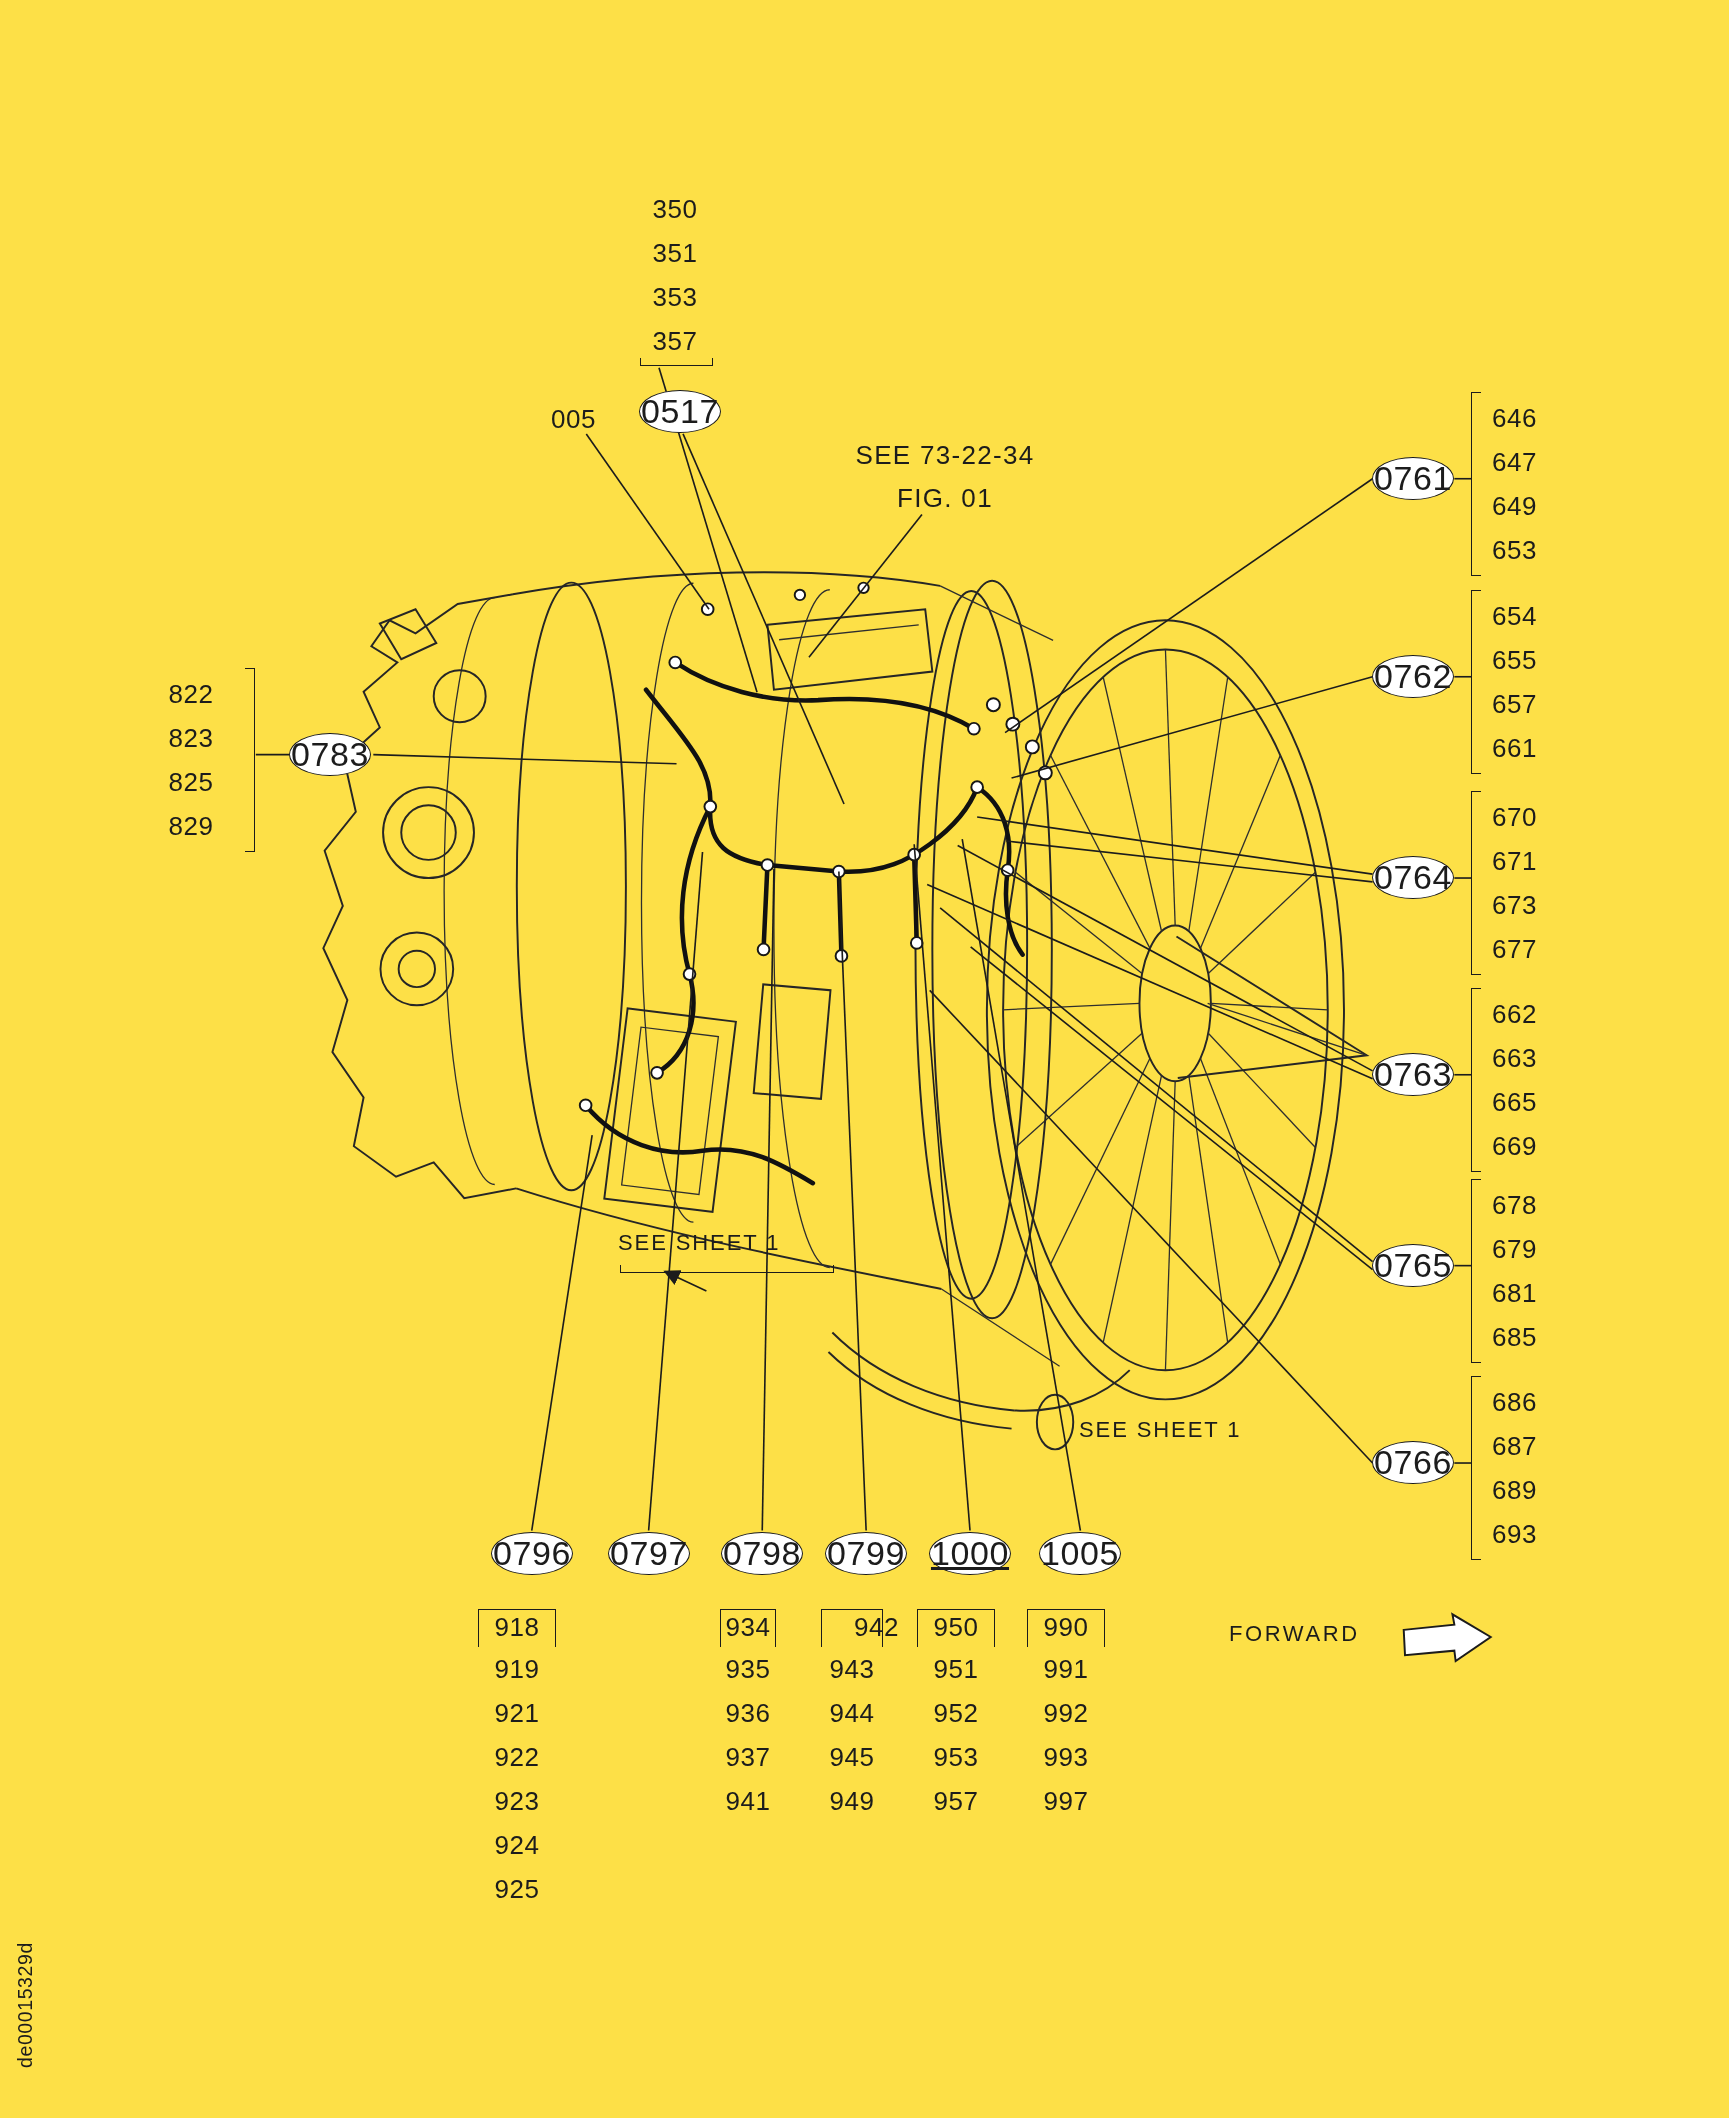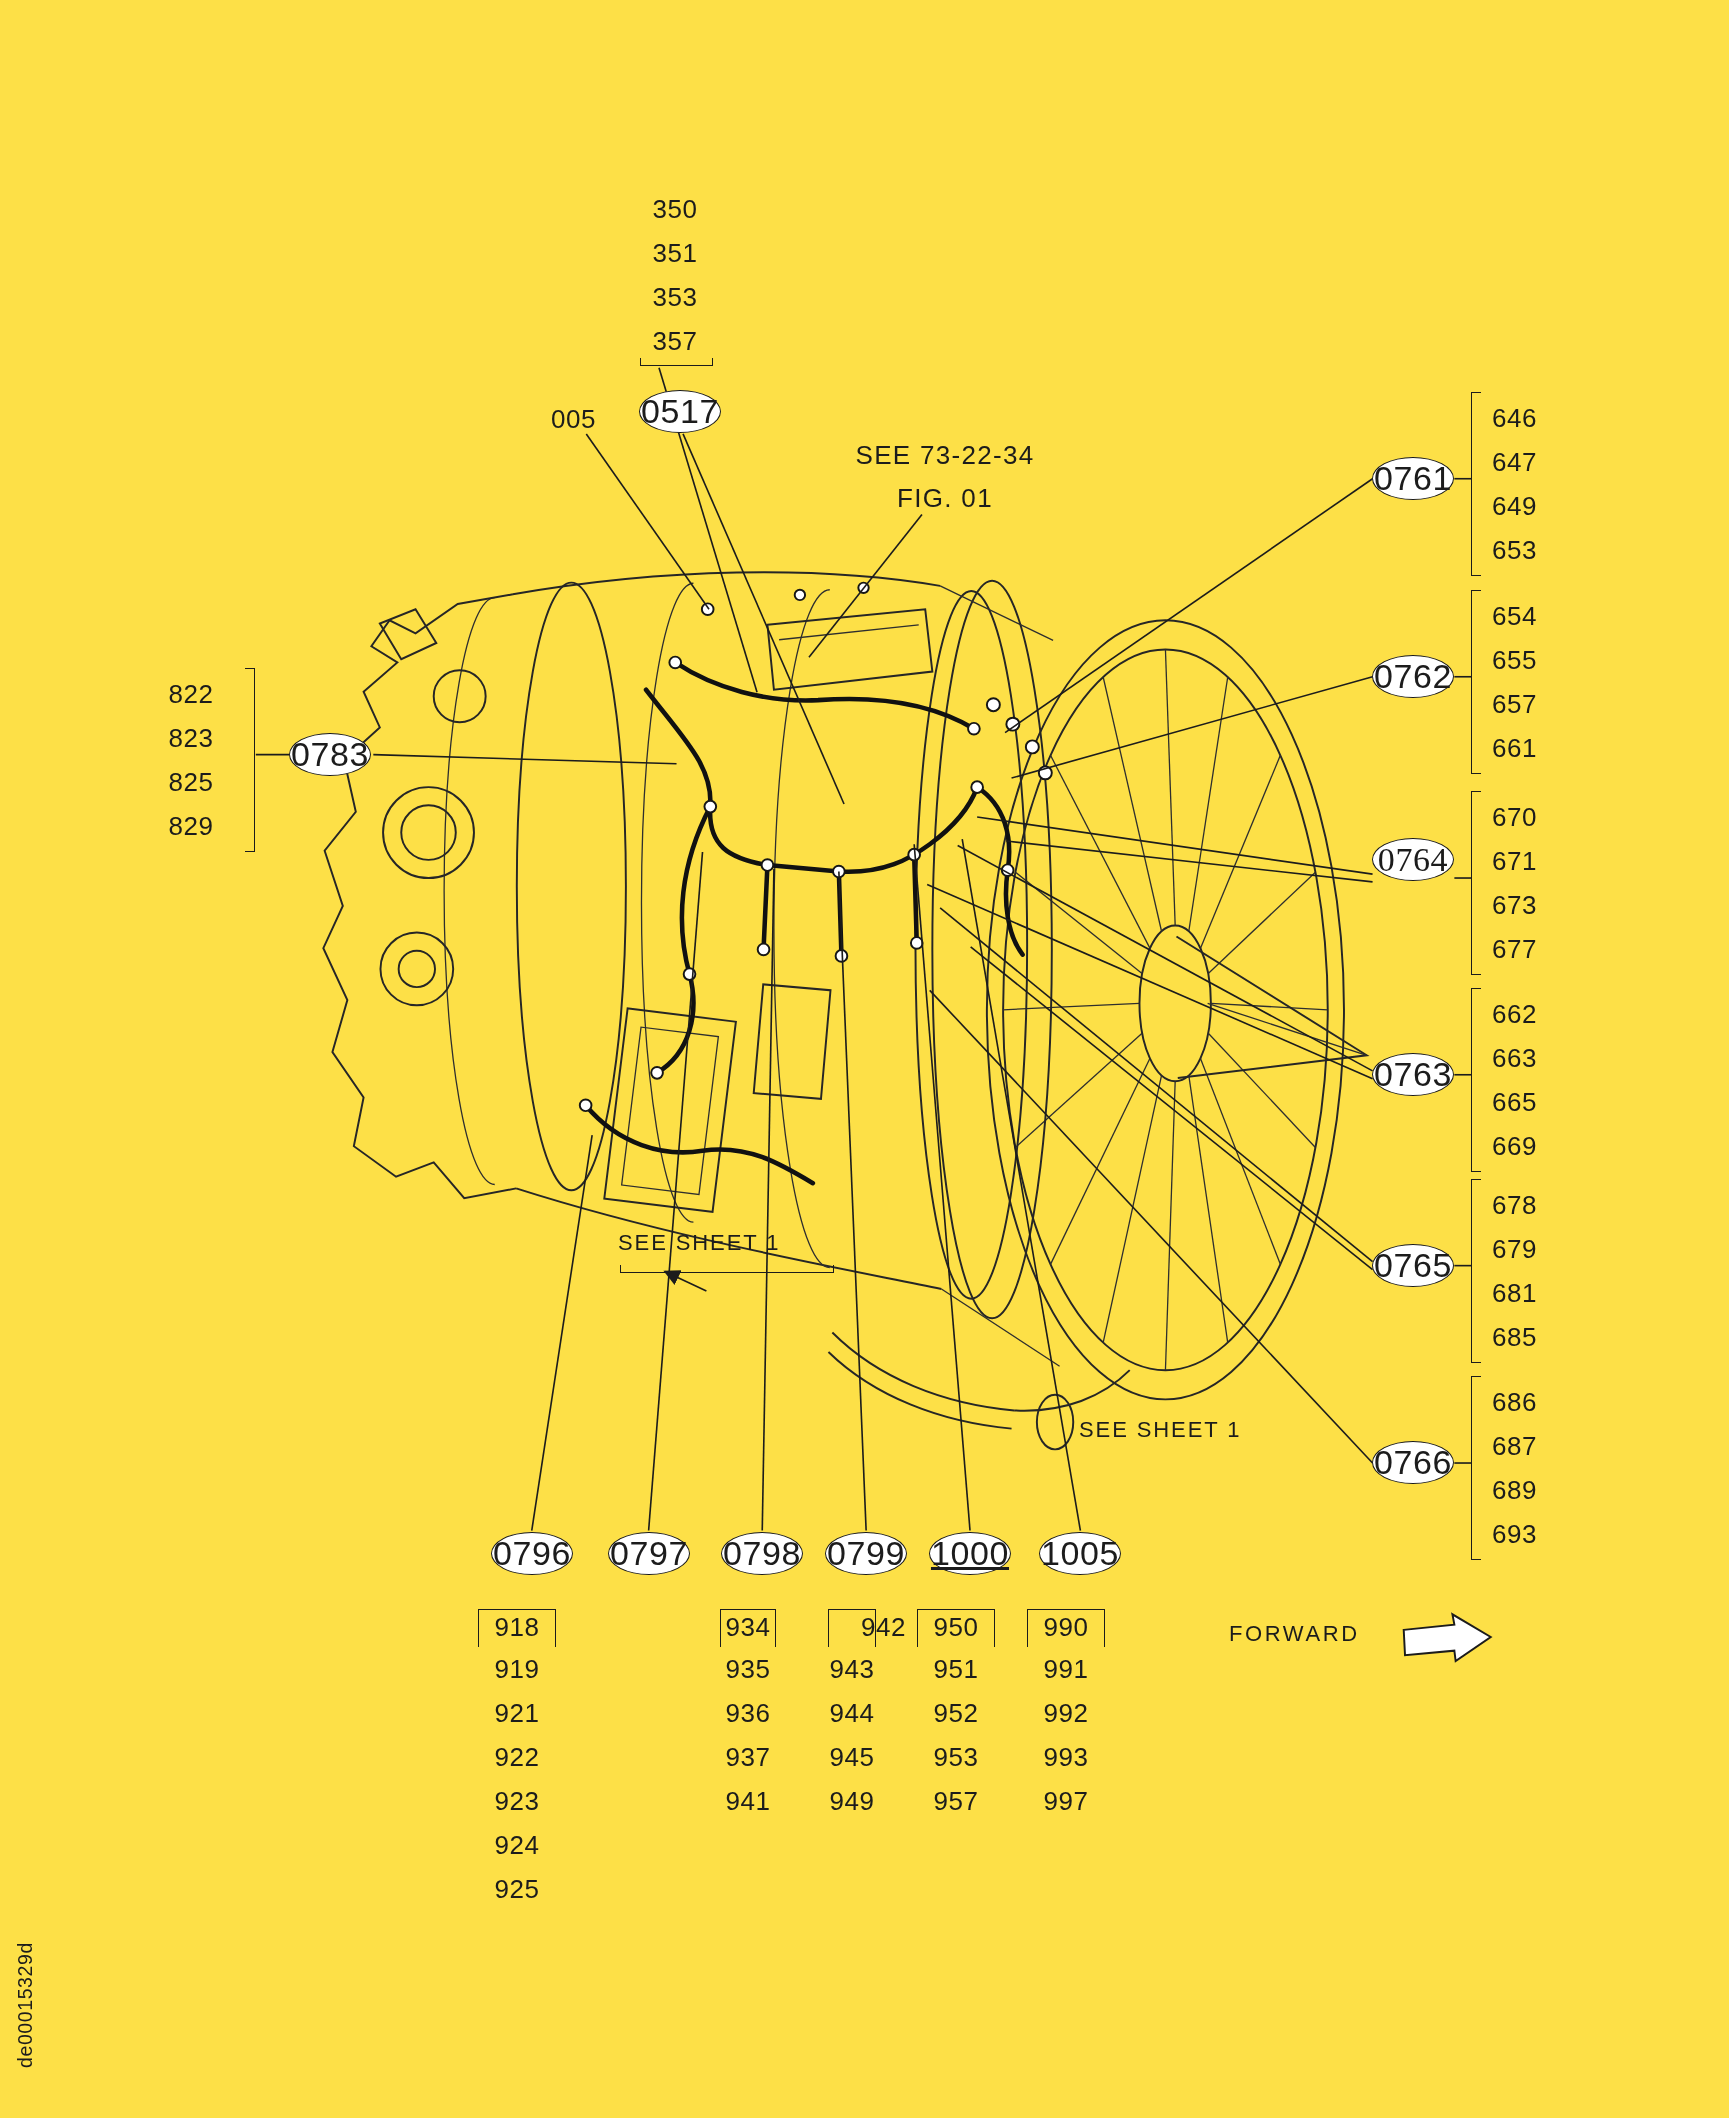--- a/index.html
+++ b/index.html
@@ -224,21 +224,21 @@
     <div class="br-left" style="left:108px; top:5.2px; height:184px;"></div>
     <div class="abs stack" style="left:129px; top:9px;text-align:center;">
       <div class="num">654</div>
       <div class="num">655</div>
       <div class="num">657</div>
       <div class="num">661</div>
     </div>
   </div>
 
   <div class="abs" style="left:1363px; top:786px; width:195px; height:195px;">
-    <div class="circle" style="left:9px; top:52px;font-family:Liberation Serif, serif;">0764</div>
+    <div class="circle" style="left:9px; top:70px;">0764</div>
     <div class="br-left" style="left:108px; top:5.2px; height:184px;"></div>
     <div class="abs stack" style="left:129px; top:9px;">
       <div class="num">670</div>
       <div class="num">671</div>
       <div class="num">673</div>
       <div class="num">677</div>
     </div>
   </div>
 
   <div class="abs" style="left:1363px; top:983px; width:195px; height:195px;">
@@ -295,21 +295,21 @@
     <div class="num">925</div>
   </div>
   <div class="abs stack center" style="left:706px; top:1609px; width:84px;">
     <div class="num br-over" style="height:38px; line-height:35px; margin:0 14px;">934</div>
     <div class="num">935</div>
     <div class="num">936</div>
     <div class="num">937</div>
     <div class="num">941</div>
   </div>
   <div class="abs stack center" style="left:810px; top:1609px; width:84px;">
-    <div class="num br-over" style="height:38px; line-height:35px; margin:0 18px;padding-left:32px;">942</div>
+    <div class="num br-over" style="height:38px; line-height:35px; margin:0 11px;padding-left:32px;">942</div>
     <div class="num">943</div>
     <div class="num">944</div>
     <div class="num">945</div>
     <div class="num">949</div>
   </div>
   <div class="abs stack center" style="left:914px; top:1609px; width:84px;">
     <div class="num br-over" style="height:38px; line-height:35px; margin:0 2.6px;">950</div>
     <div class="num">951</div>
     <div class="num">952</div>
     <div class="num">953</div>

